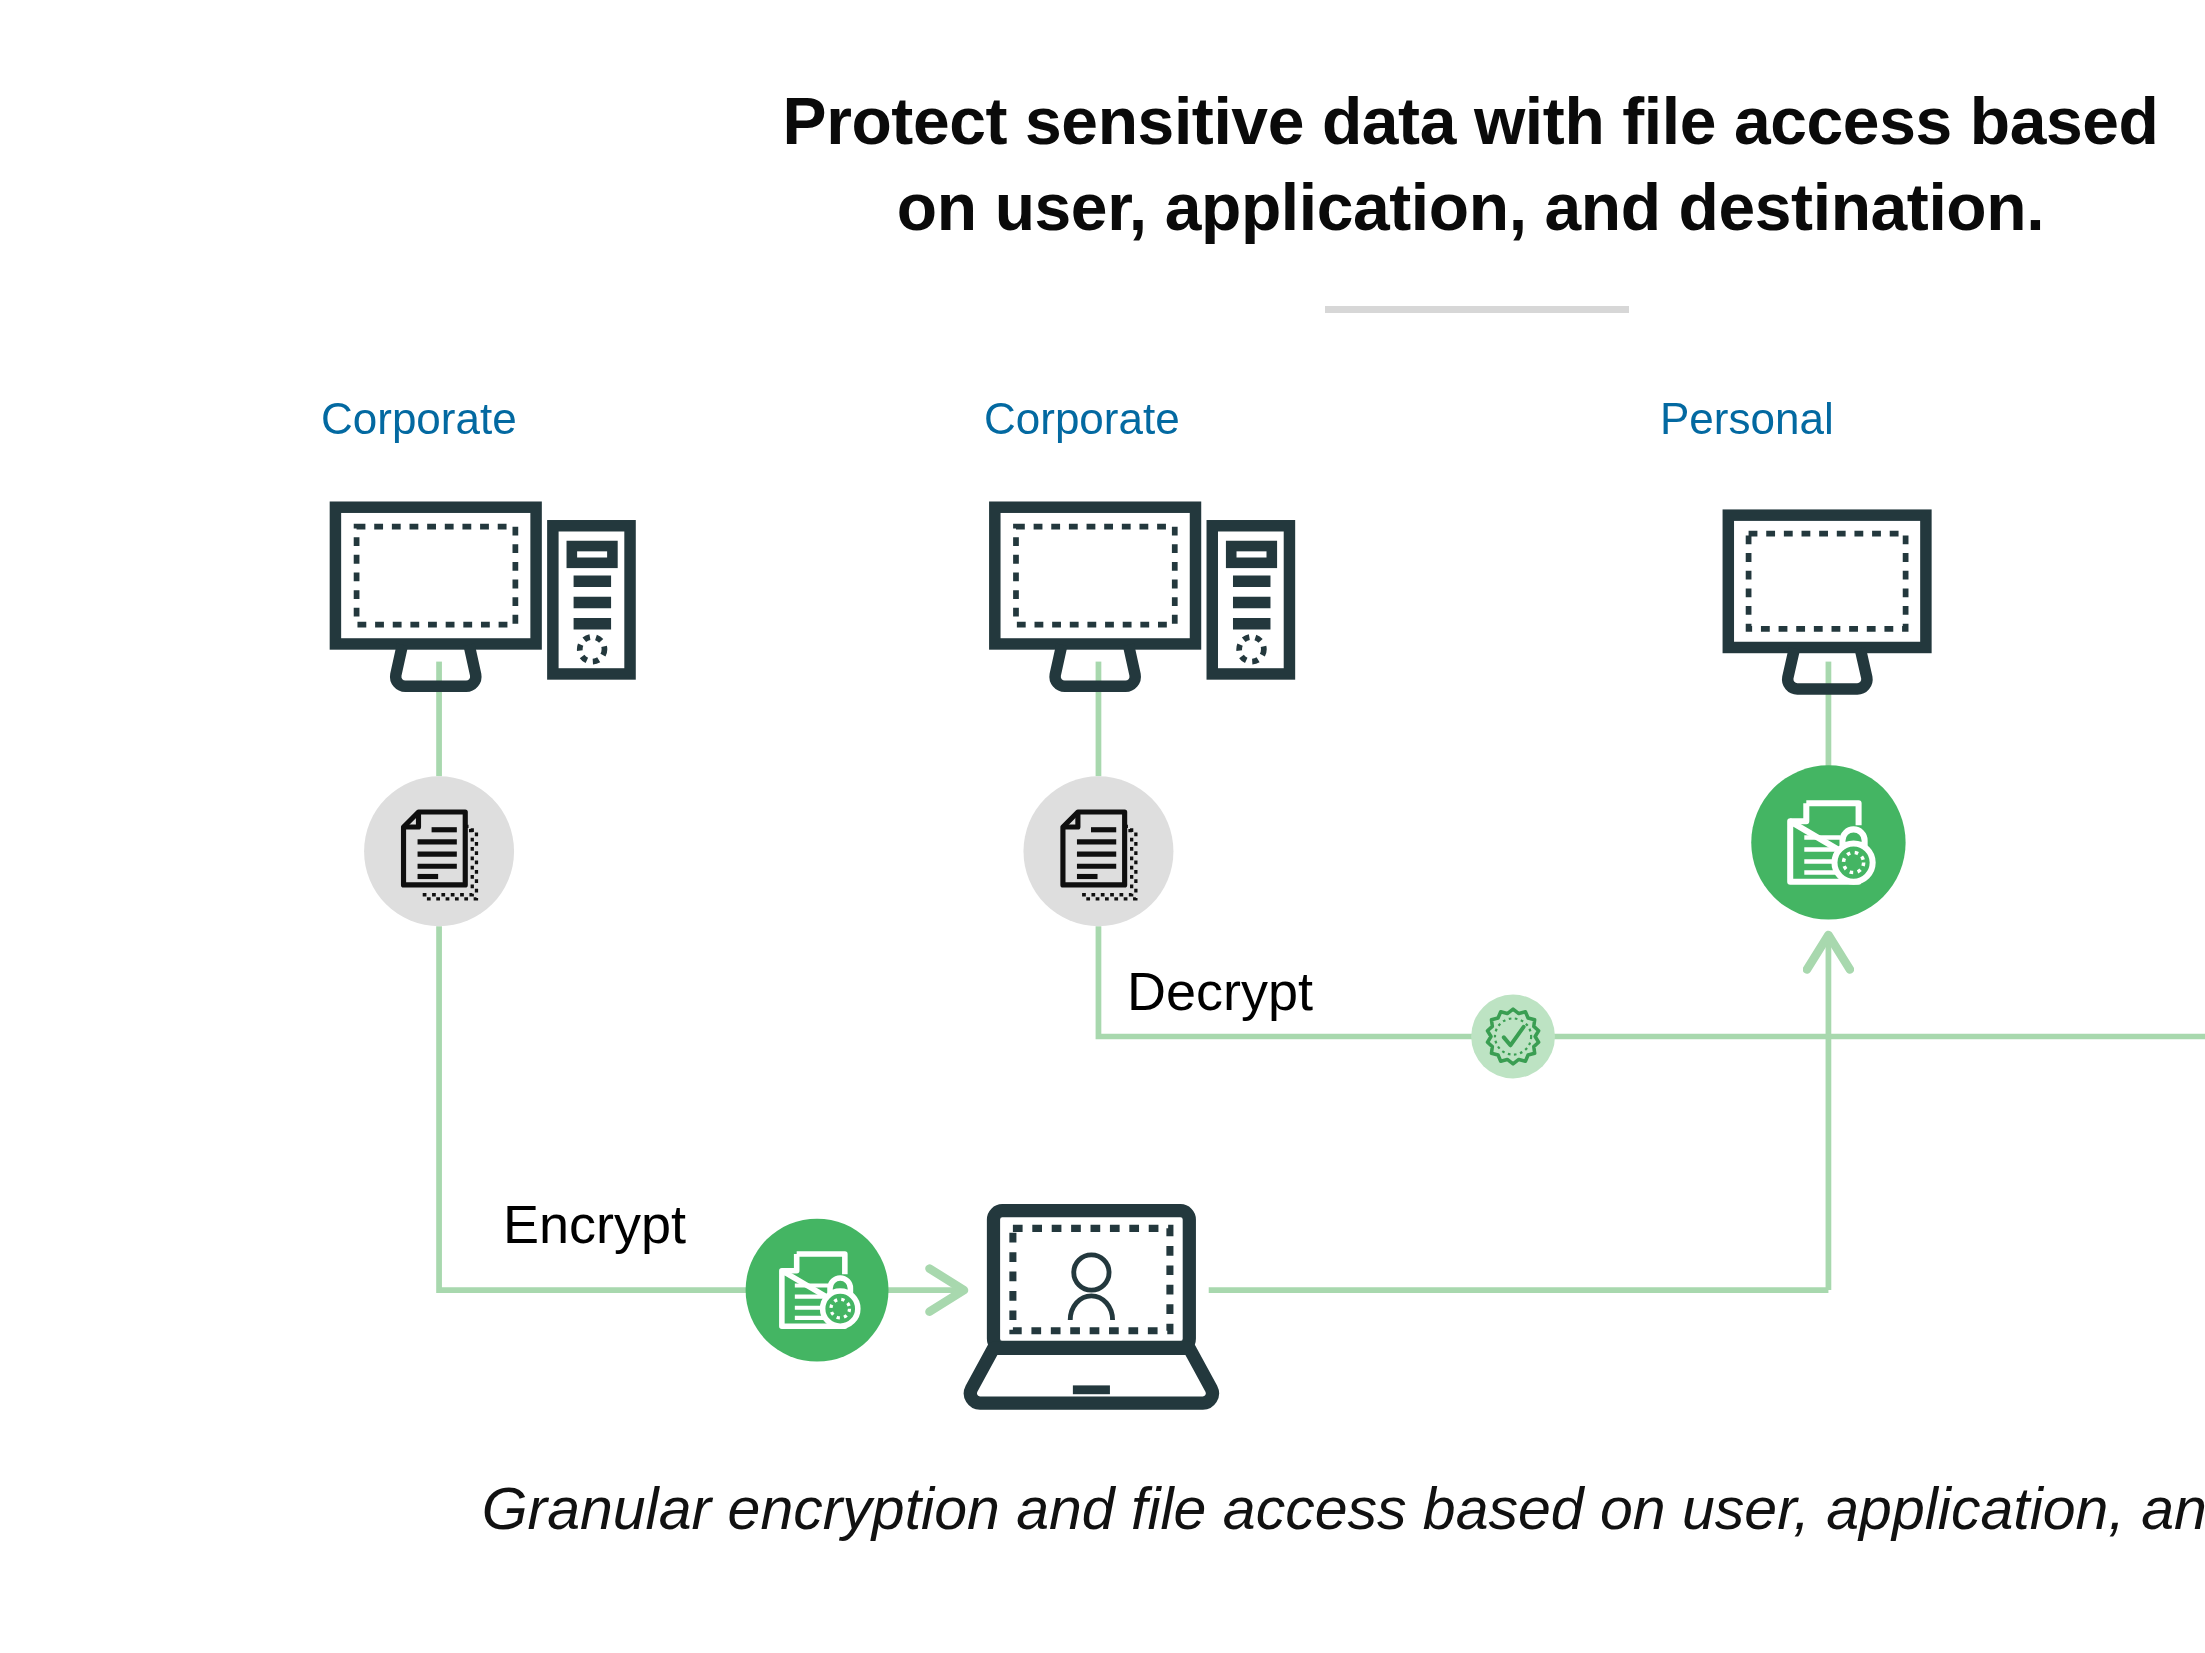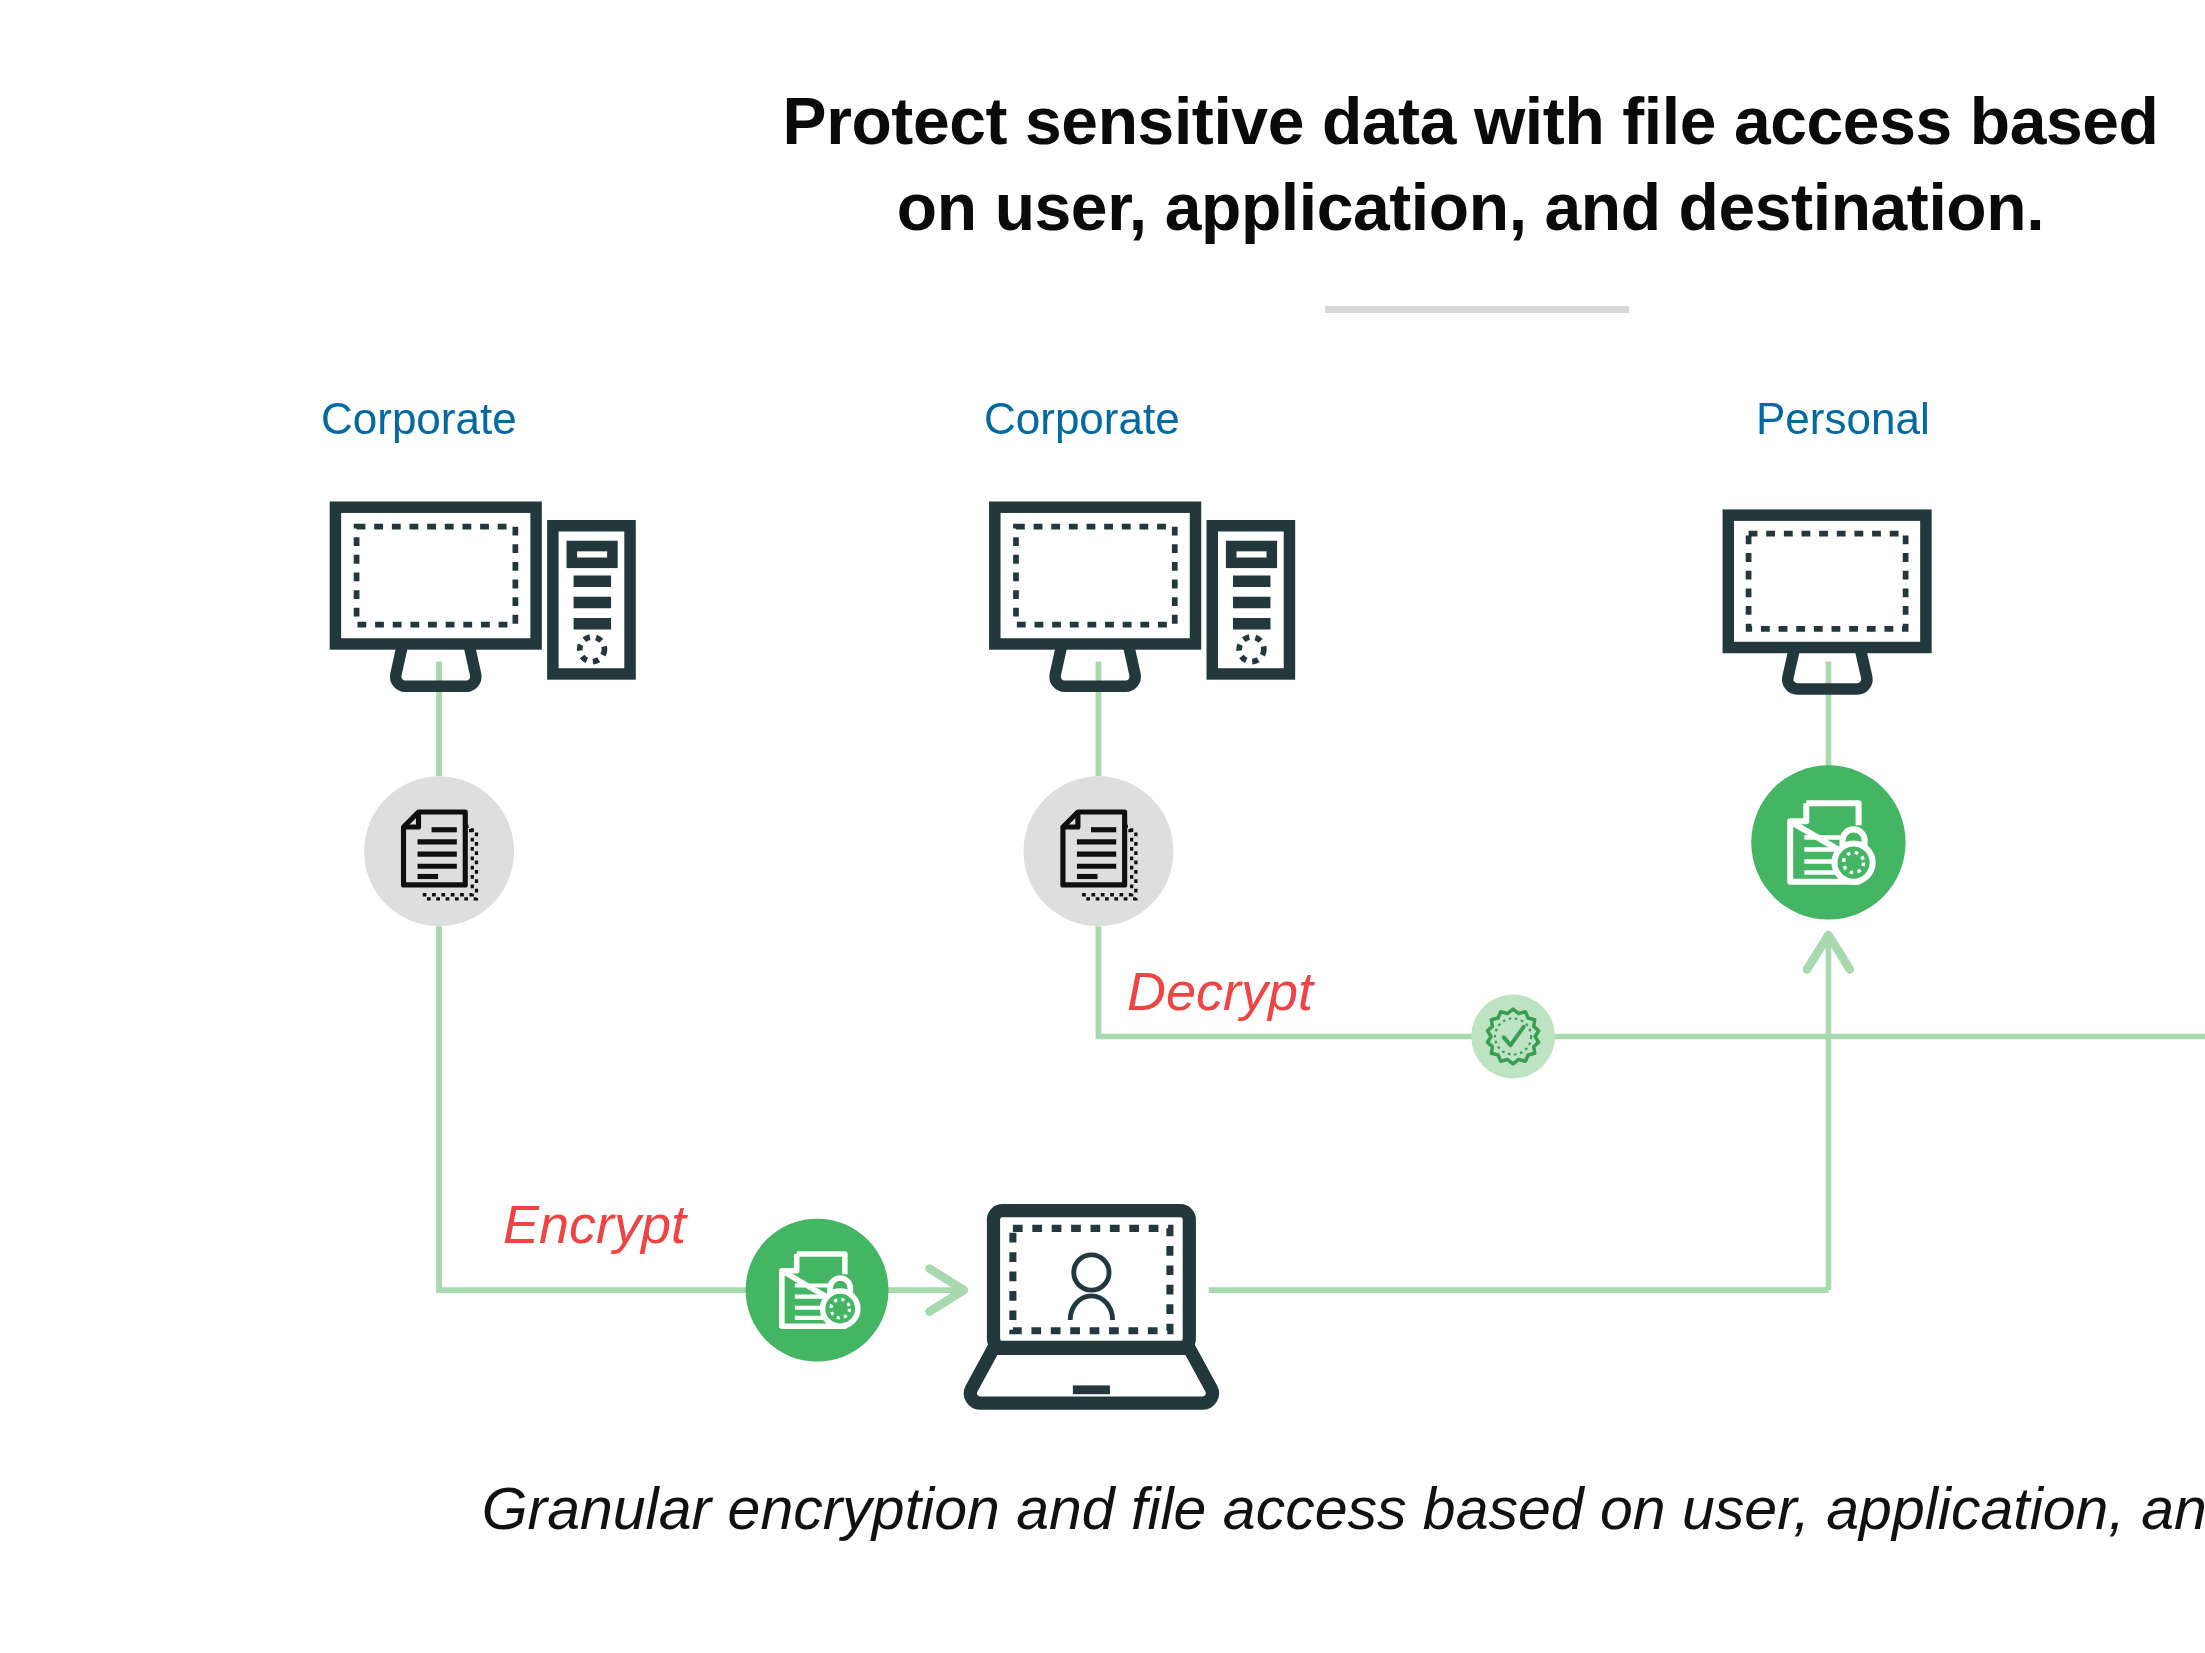--- a/index.html
+++ b/index.html
@@ -39,22 +39,21 @@
     line-height:1;
   }
 
   
   svg.layer{position:absolute;left:0;top:0;width:2941px;height:1654px;overflow:visible;}
 
   
   .flow-label{
     position:absolute;
     font-size:54px;
-    font-style:italic;
-    color:#ef4444;
+    color:#000000;
     white-space:nowrap;
     line-height:1;
   }
 
   
   .caption{
     position:absolute;left:0;top:1480px;width:2941px;
     text-align:center;
     font-size:59px;
     font-style:italic;
@@ -68,21 +67,21 @@
 <div id="stage">
 
   <div class="title">
     <span>Protect sensitive data with file access based</span>
     <span>on user, application, and destination.</span>
   </div>
   <div class="divider"></div>
 
   <div class="col-label" style="left:321px;top:397px;">Corporate</div>
   <div class="col-label" style="left:984px;top:397px;">Corporate</div>
-  <div class="col-label" style="left:1756px;top:397px;">Personal</div>
+  <div class="col-label" style="left:1660px;top:397px;">Personal</div>
 
   <div class="flow-label" style="left:503px;top:1197px;">Encrypt</div>
   <div class="flow-label" style="left:1127px;top:964px;">Decrypt</div>
 
   <div class="caption">Granular encryption and file access based on user, application, and file type</div>
 
   <svg class="layer" viewBox="0 0 6667 3750" xmlns="http://www.w3.org/2000/svg">
     <defs>
 
       <marker id="ah-right" viewBox="0 0 12 12" refX="9" refY="6" markerWidth="9" markerHeight="9" orient="auto-start-reverse">

